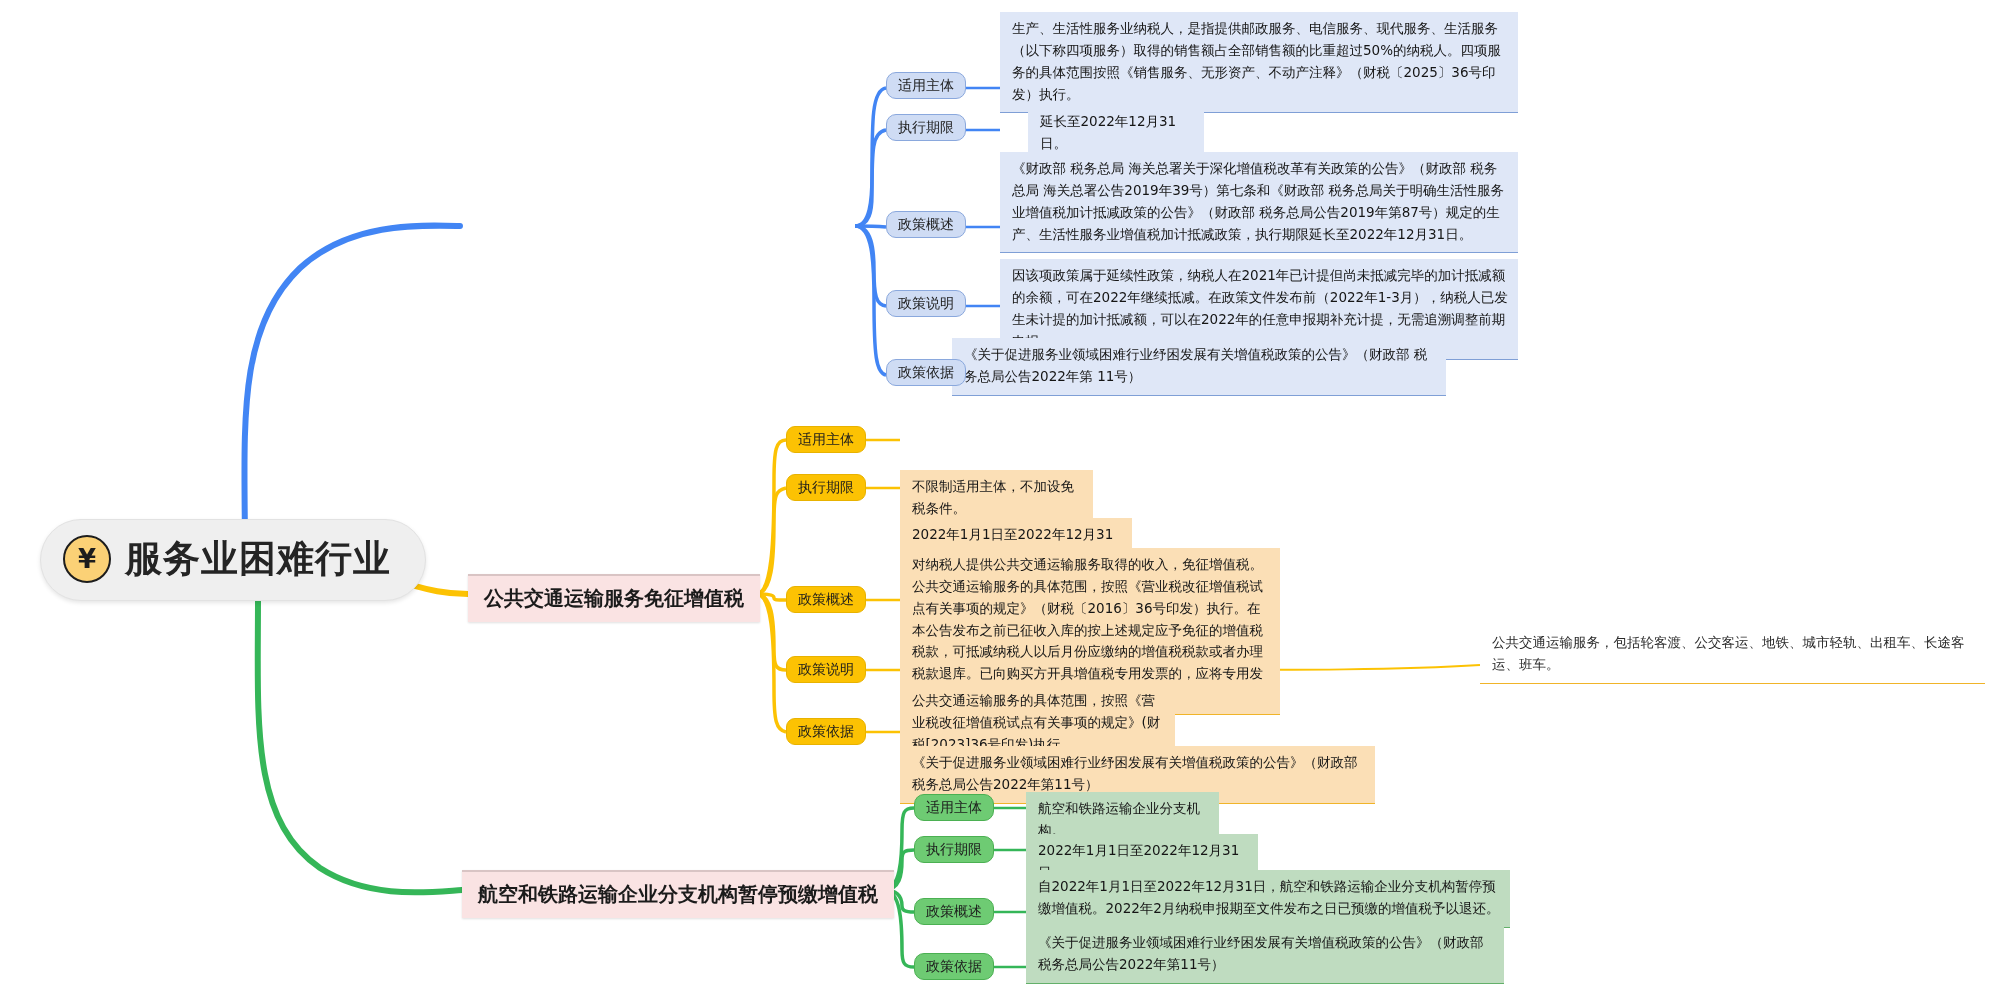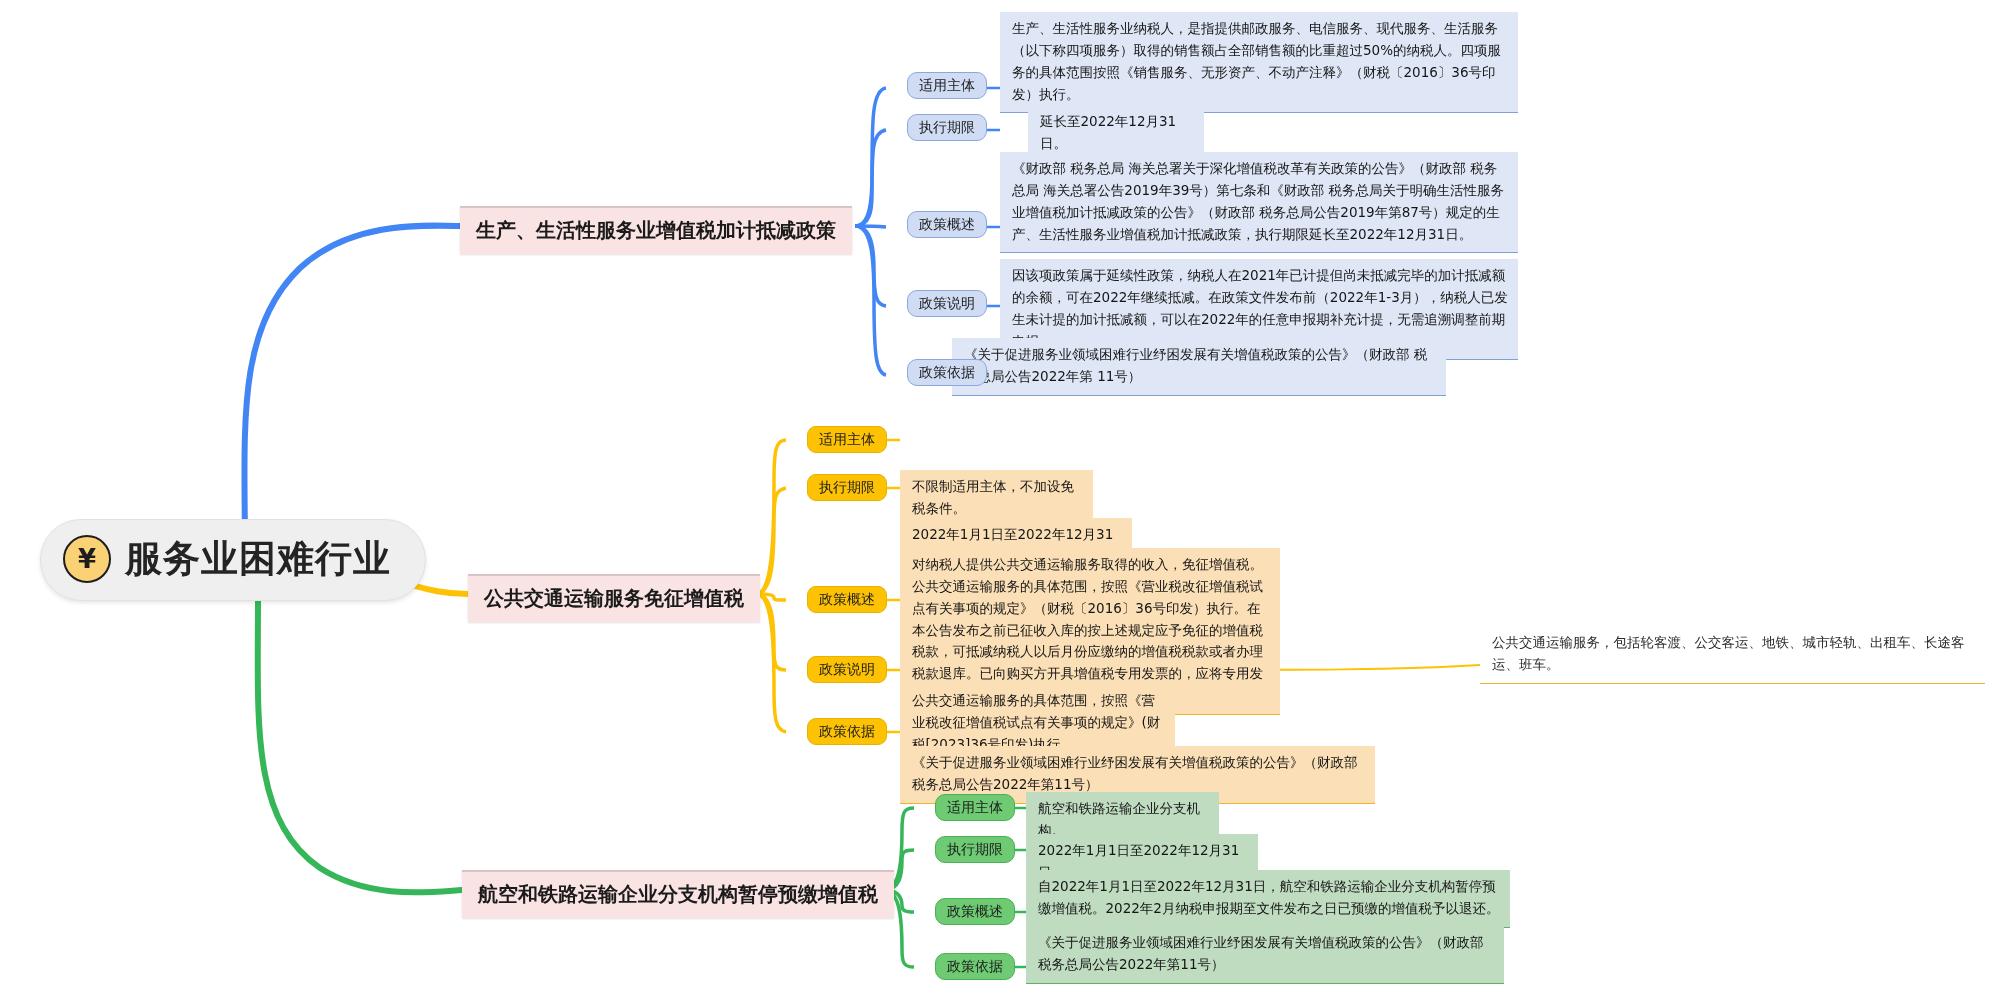--- a/index.html
+++ b/index.html
@@ -47,21 +47,20 @@
   }
 
   
   .pill{
     position:absolute;
     font-size:14px;
     padding:4px 11px 5px 11px;
     white-space:nowrap;
     z-index:4;
     line-height:1.15;
-    margin-left:21px;
   }
   .pill.blue{
     background:#cfdcf4;border:1px solid #8aa8dd;color:#1c1c1c;
     border-radius:10px;
   }
   .pill.yellow{
     background:#fcc203;border:1px solid #e8b200;color:#1c1c1c;
     border-radius:9px;
   }
   .pill.green{
@@ -130,29 +129,28 @@
     <path d="M994,850 L1026,850" stroke="#35b658" stroke-width="2.5" fill="none"></path>
     <path d="M994,912 L1026,912" stroke="#35b658" stroke-width="2.5" fill="none"></path>
     <path d="M994,967 L1026,967" stroke="#35b658" stroke-width="2.5" fill="none"></path>
   </svg>
 
   <div class="root-node" style="left:40px;top:519px;">
     <div class="coin">¥</div>
     <div class="root-label">服务业困难行业</div>
   </div>
 
-  <div class="topic" style="left:460px;top:206px;">生产、生活性服务业增值税加计抵减政策</div>
 
   <div class="pill blue" style="left:886px;top:72px;">适用主体</div>
   <div class="pill blue" style="left:886px;top:114px;">执行期限</div>
   <div class="pill blue" style="left:886px;top:211px;">政策概述</div>
   <div class="pill blue" style="left:886px;top:290px;">政策说明</div>
   <div class="pill blue" style="left:886px;top:359px;">政策依据</div>
 
-  <div class="leaf blue" style="left:1000px;top:12px;width:518px;">生产、生活性服务业纳税人，是指提供邮政服务、电信服务、现代服务、生活服务（以下称四项服务）取得的销售额占全部销售额的比重超过50%的纳税人。四项服务的具体范围按照《销售服务、无形资产、不动产注释》（财税〔2016〕36号印发）执行。</div>
+  <div class="leaf blue" style="left:1000px;top:12px;width:518px;">生产、生活性服务业纳税人，是指提供邮政服务、电信服务、现代服务、生活服务（以下称四项服务）取得的销售额占全部销售额的比重超过50%的纳税人。四项服务的具体范围按照《销售服务、无形资产、不动产注释》（财税〔2025〕36号印发）执行。</div>
   <div class="leaf blue" style="left:1000px;top:105px;width:176px;margin-left:28px;">延长至2022年12月31日。</div>
   <div class="leaf blue" style="left:1000px;top:152px;width:518px;">《财政部 税务总局 海关总署关于深化增值税改革有关政策的公告》（财政部 税务总局 海关总署公告2019年39号）第七条和《财政部 税务总局关于明确生活性服务业增值税加计抵减政策的公告》（财政部 税务总局公告2019年第87号）规定的生产、生活性服务业增值税加计抵减政策，执行期限延长至2022年12月31日。</div>
   <div class="leaf blue" style="left:1000px;top:259px;width:518px;">因该项政策属于延续性政策，纳税人在2021年已计提但尚未抵减完毕的加计抵减额的余额，可在2022年继续抵减。在政策文件发布前（2022年1-3月），纳税人已发生未计提的加计抵减额，可以在2022年的任意申报期补充计提，无需追溯调整前期申报。</div>
   <div class="leaf blue" style="left:952px;top:338px;width:494px;">《关于促进服务业领域困难行业纾困发展有关增值税政策的公告》（财政部 税务总局公告2022年第 11号）</div>
 
   <div class="topic" style="left:468px;top:574px;">公共交通运输服务免征增值税</div>
 
   <div class="pill yellow" style="left:786px;top:426px;">适用主体</div>
   <div class="pill yellow" style="left:786px;top:474px;">执行期限</div>
   <div class="pill yellow" style="left:786px;top:586px;">政策概述</div>

